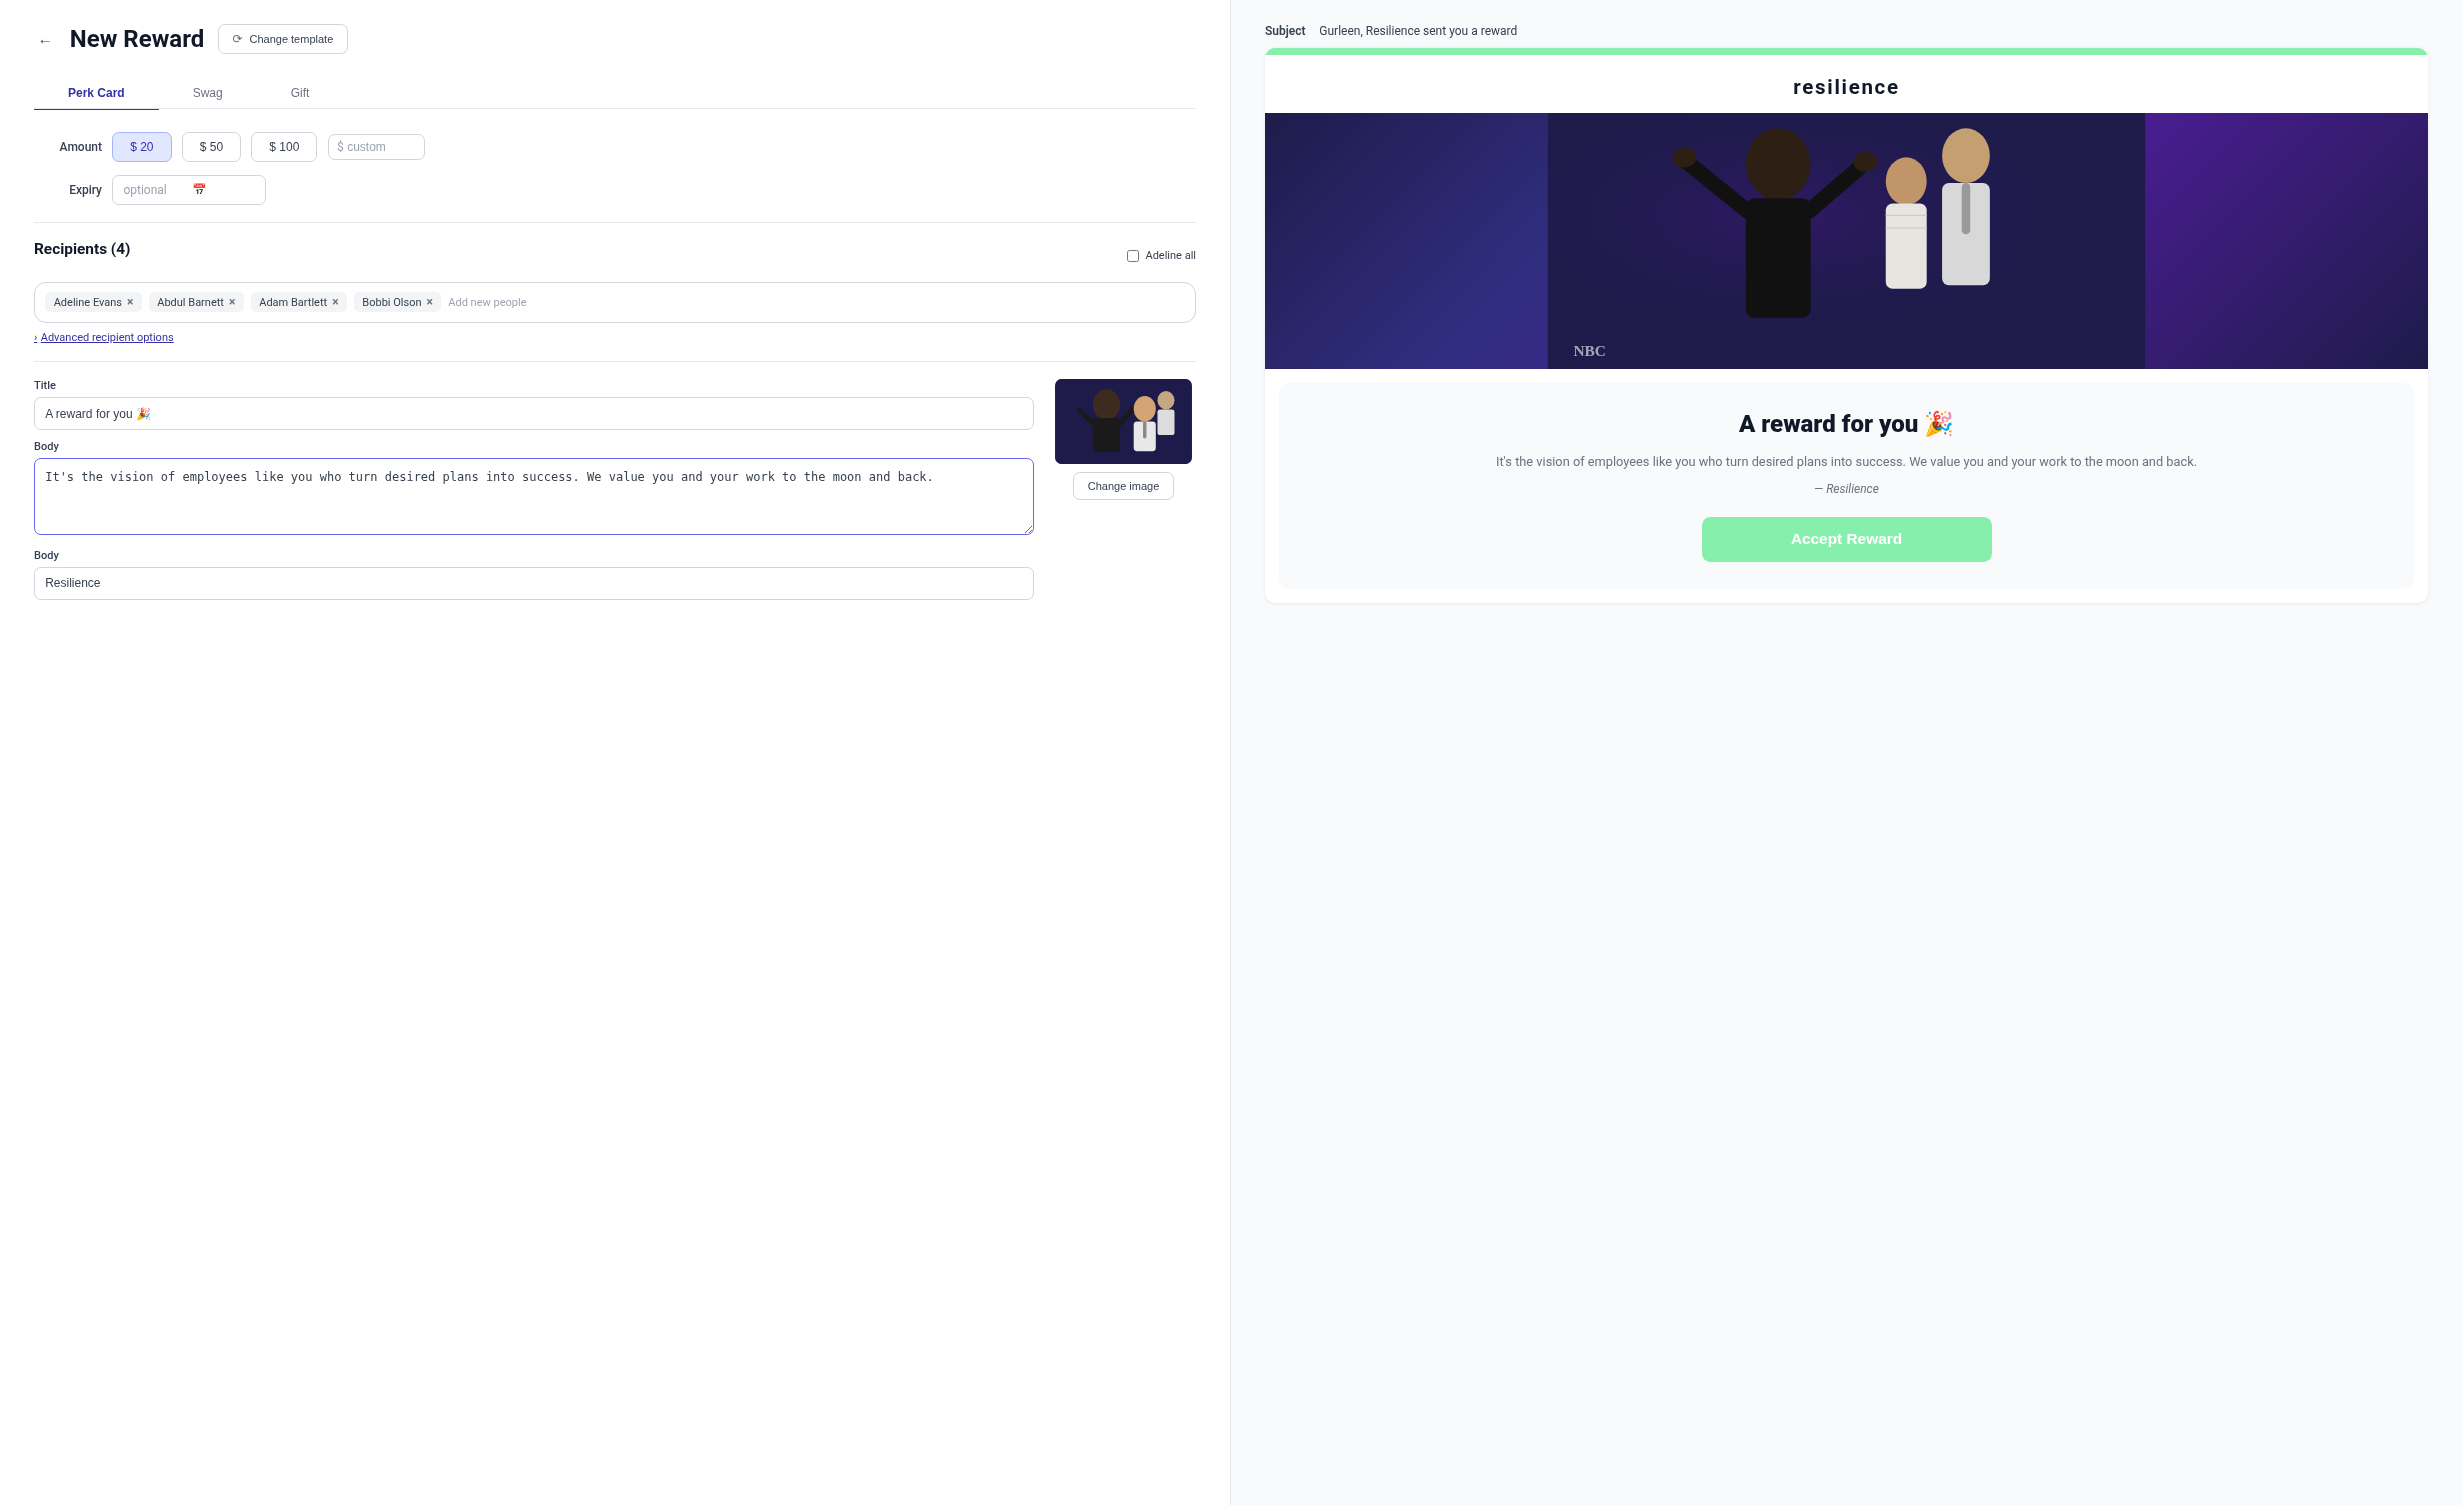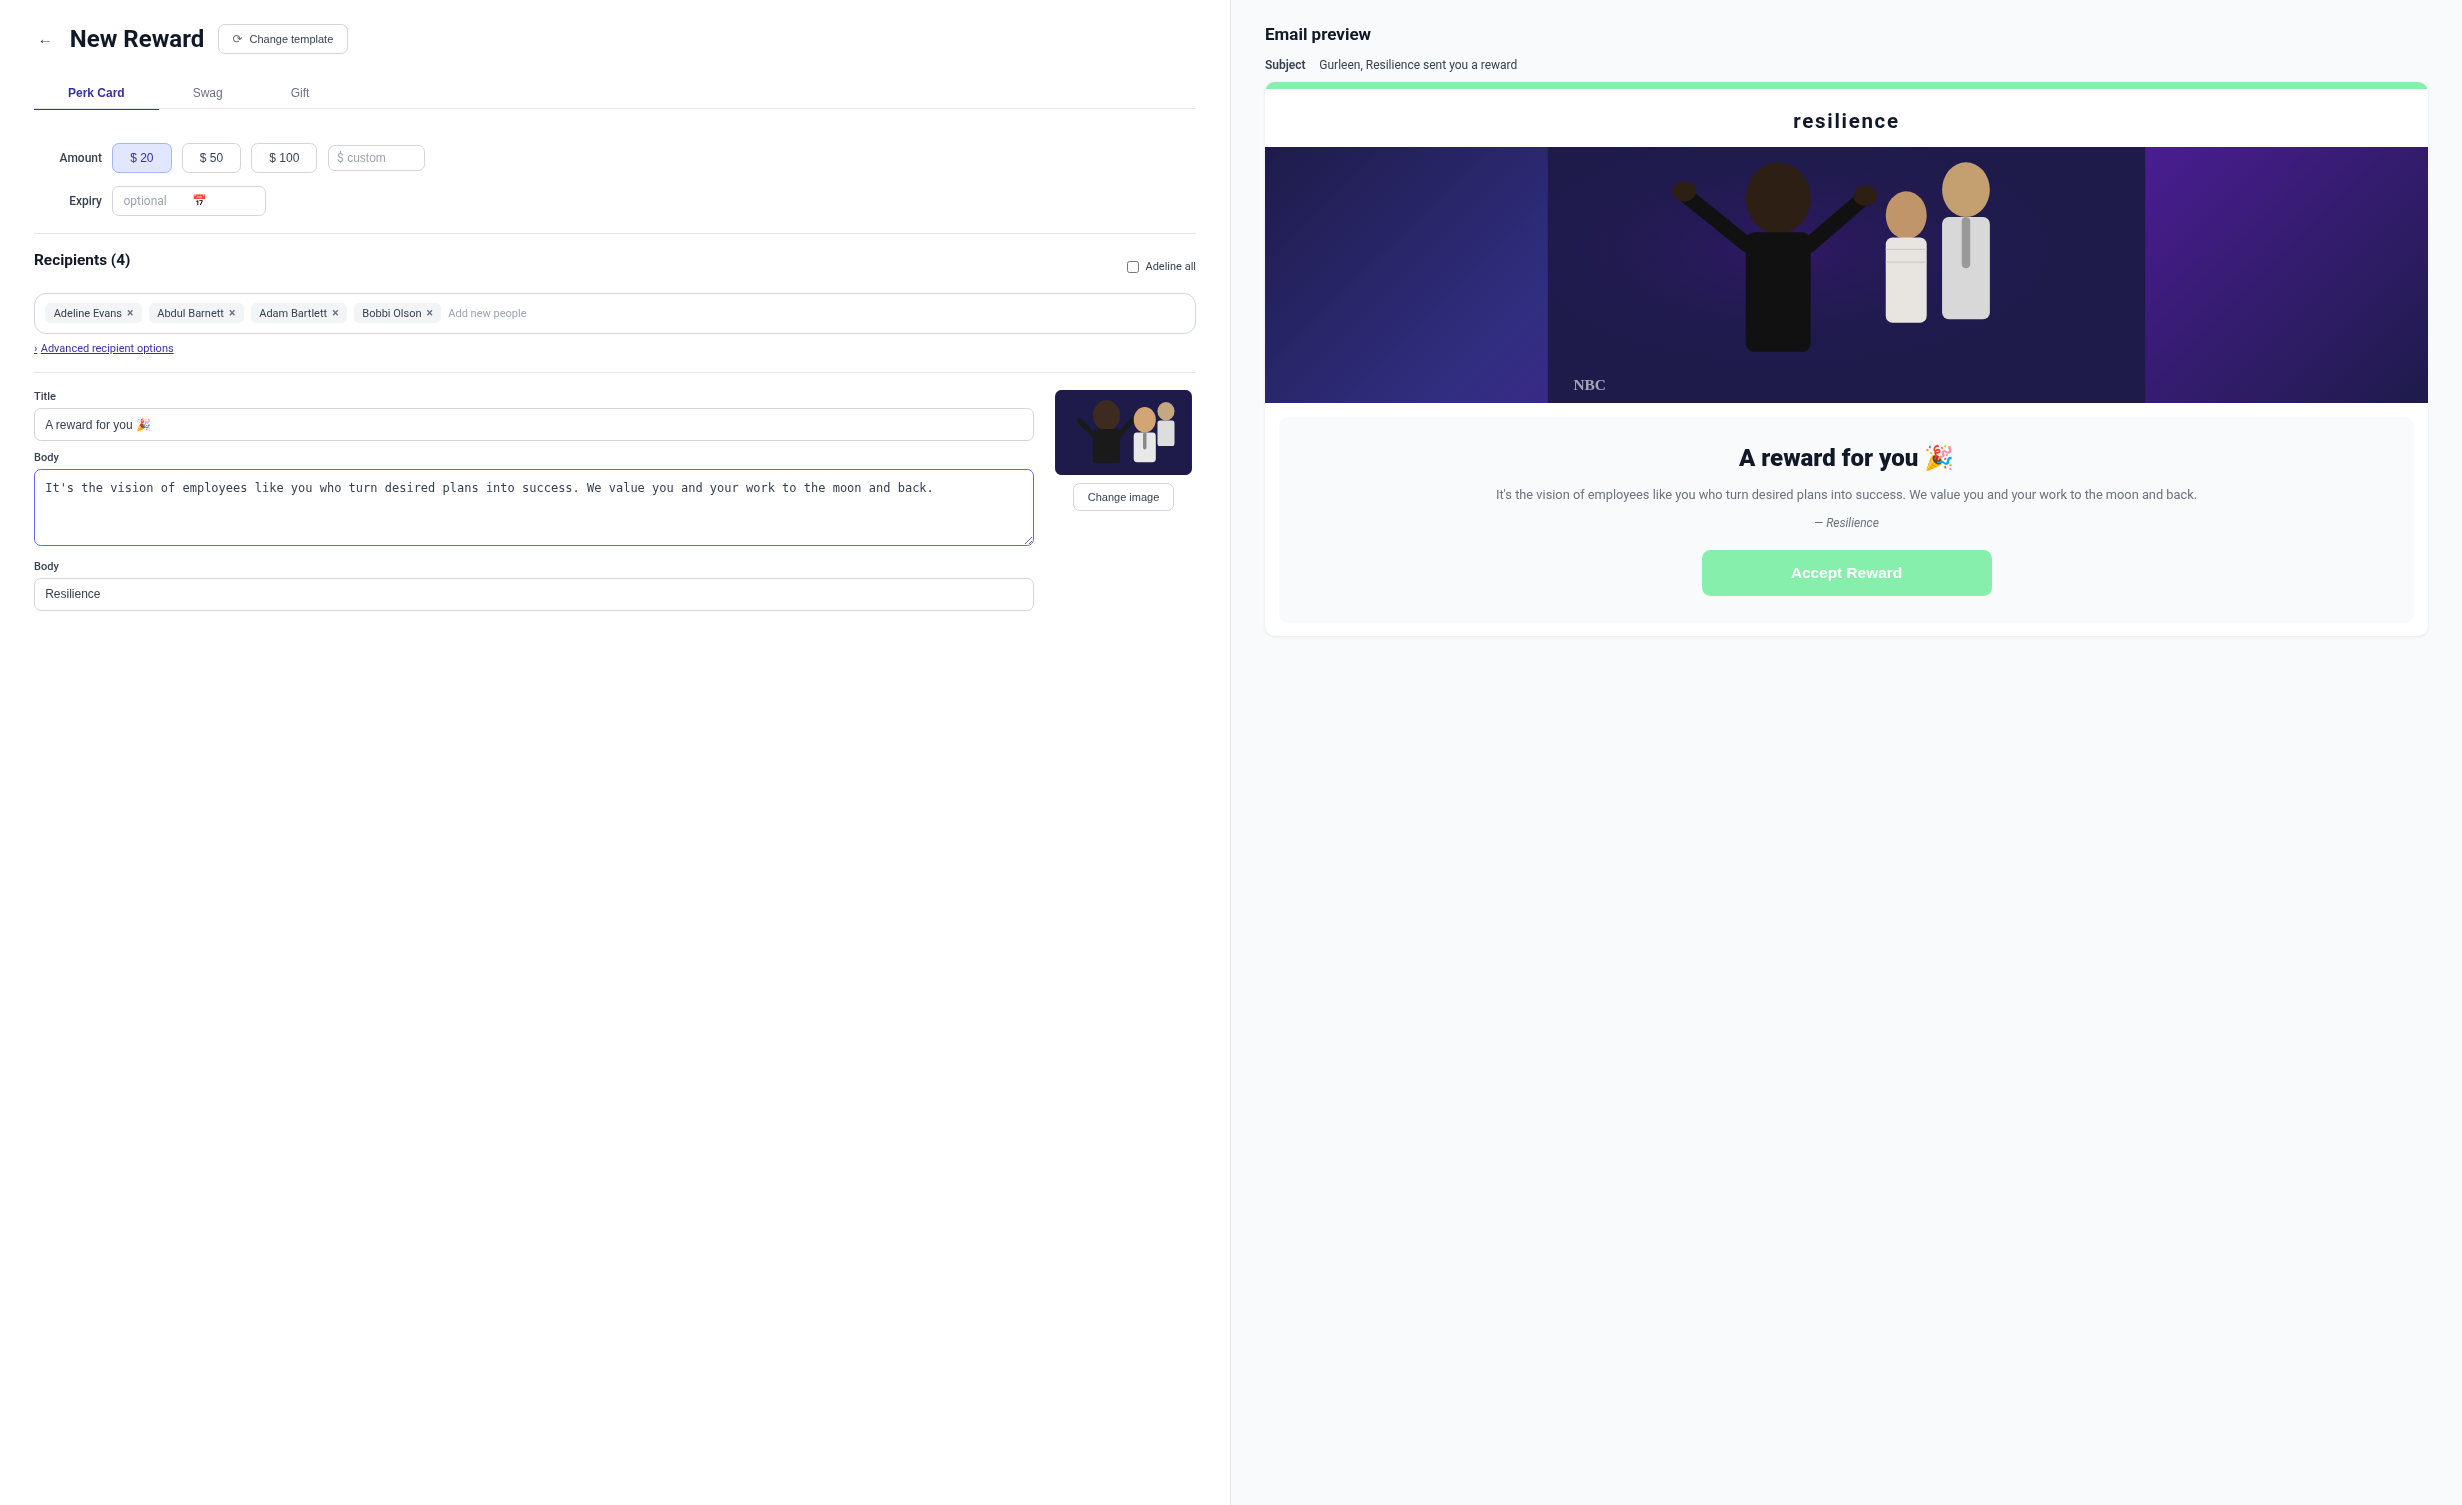--- a/index.html
+++ b/index.html
@@ -60,21 +60,21 @@
 
     .change-template-btn .refresh-icon {
       font-size: 12px;
       color: #6b7280;
     }
 
     
     .tabs {
       display: flex;
       border-bottom: 1.7px solid #e5e7eb;
-      margin-bottom: 34px;
+      margin-bottom: 23px;
     }
 
     .tab {
       padding: 8.5px 34px;
       cursor: pointer;
       font-size: 12px;
       color: #6b7280;
       border-bottom: 1.7px solid transparent;
       margin-bottom: -1.7px;
       background: none;
@@ -559,21 +559,20 @@
             <rect x="120" y="36" width="20" height="30" rx="3" fill="#ddd"></rect>
           </svg>
         </div>
         <button class="change-image-btn">Change image</button>
       </div>
     </div>
   </div>
 </div>
 
 <div class="right-panel">
-  <h2 class="email-preview-title">Email preview</h2>
 
   <div class="subject-row">
     <span class="subject-label">Subject</span>
     <span class="subject-value">Gurleen, Resilience sent you a reward</span>
   </div>
 
   <div class="email-card">
     <div class="green-bar"></div>
 
     <div class="email-logo">resilience</div>

